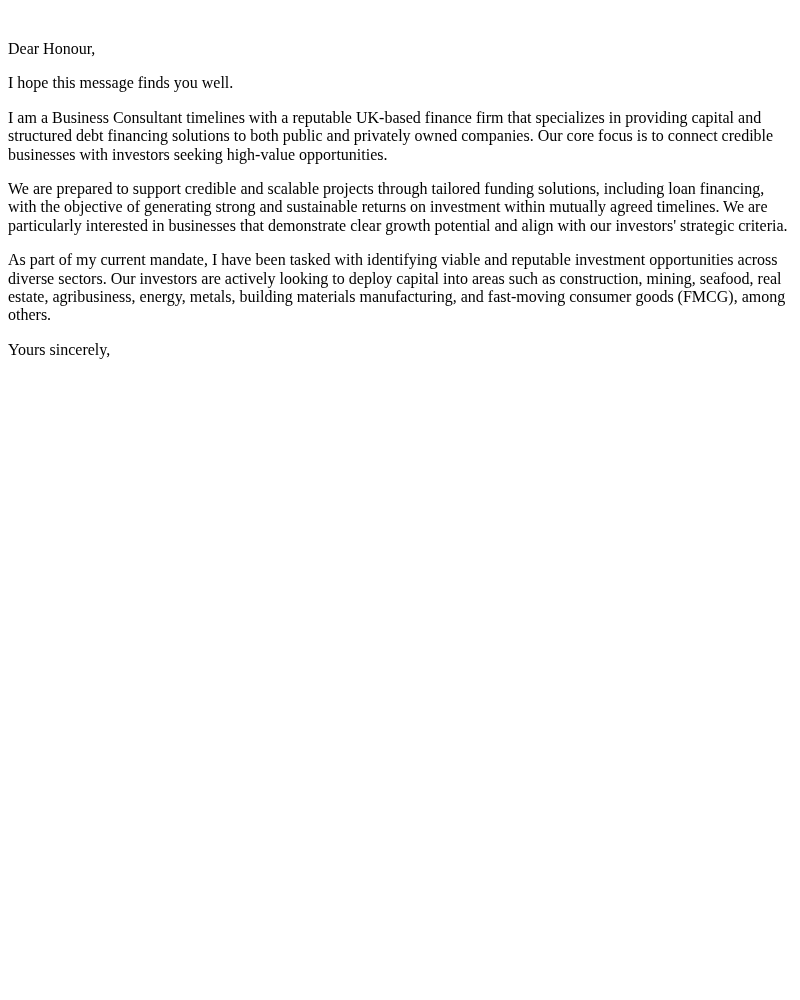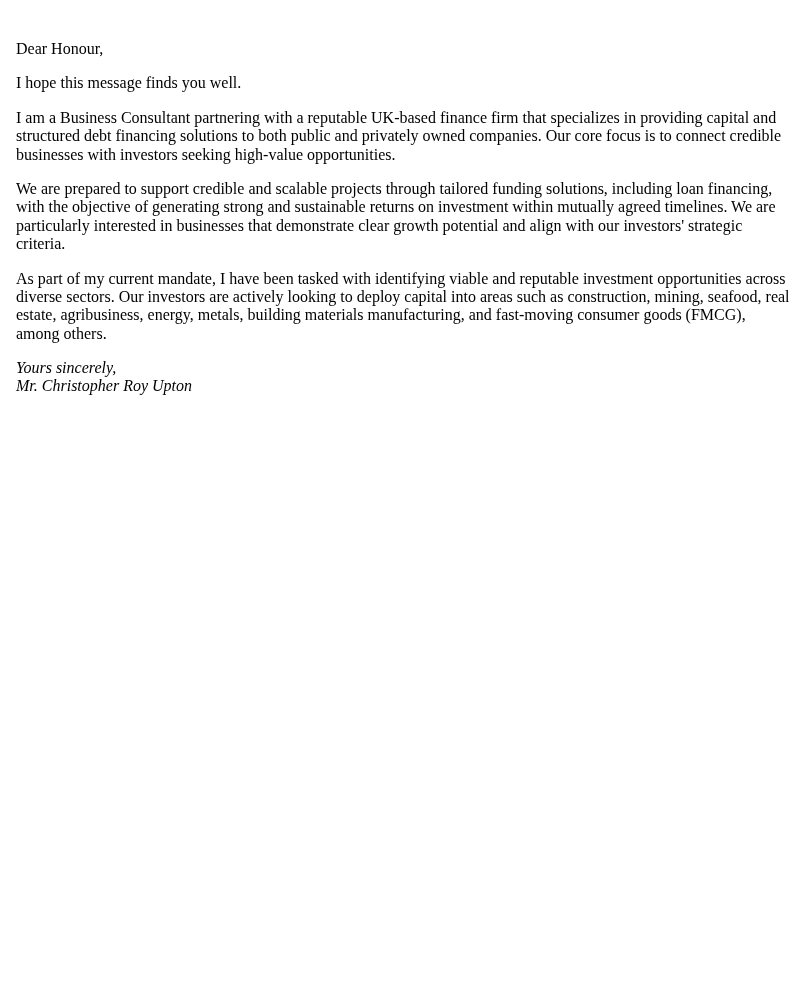--- a/index.html
+++ b/index.html
@@ -10,36 +10,34 @@
   body {
     width: 800px;
     height: 1000px;
     overflow: hidden;
     font-family: "Liberation Serif", "DejaVu Serif", serif;
     font-size: 16px;
     line-height: 1.15;
     color: #000000;
   }
   .email-body {
-    padding: 24px 9px 8px 16px;
+    padding: 24px 9px 8px 8px;
   }
   .email-body p {
     margin: 16px 0;
   }
   .sig-line {
     display: block;
-    font-style: italic;
   }
 </style>
 </head>
 <body>
 
 <div class="email-body">
   <p>Dear Honour,</p>
   <p>I hope this message finds you well.</p>
-  <p>I am a Business Consultant partnering with a reputable UK-based finance firm that specializes in providing capital and structured debt financing solutions to both public and privately owned companies. Our core focus is to connect credible businesses with investors seeking high-value opportunities.</p>
+  <p>I am a Business Consultant timelines with a reputable UK-based finance firm that specializes in providing capital and structured debt financing solutions to both public and privately owned companies. Our core focus is to connect credible businesses with investors seeking high-value opportunities.</p>
   <p>We are prepared to support credible and scalable projects through tailored funding solutions, including loan financing, with the objective of generating strong and sustainable returns on investment within mutually agreed timelines. We are particularly interested in businesses that demonstrate clear growth potential and align with our investors' strategic criteria.</p>
   <p>As part of my current mandate, I have been tasked with identifying viable and reputable investment opportunities across diverse sectors. Our investors are actively looking to deploy capital into areas such as construction, mining, seafood, real estate, agribusiness, energy, metals, building materials manufacturing, and fast-moving consumer goods (FMCG), among others.</p>
   <p>
     <span class="sig-line">Yours sincerely,</span>
-    <span class="sig-line">Mr. Christopher Roy Upton</span>
   </p>
 </div>
 
 </body></html>

